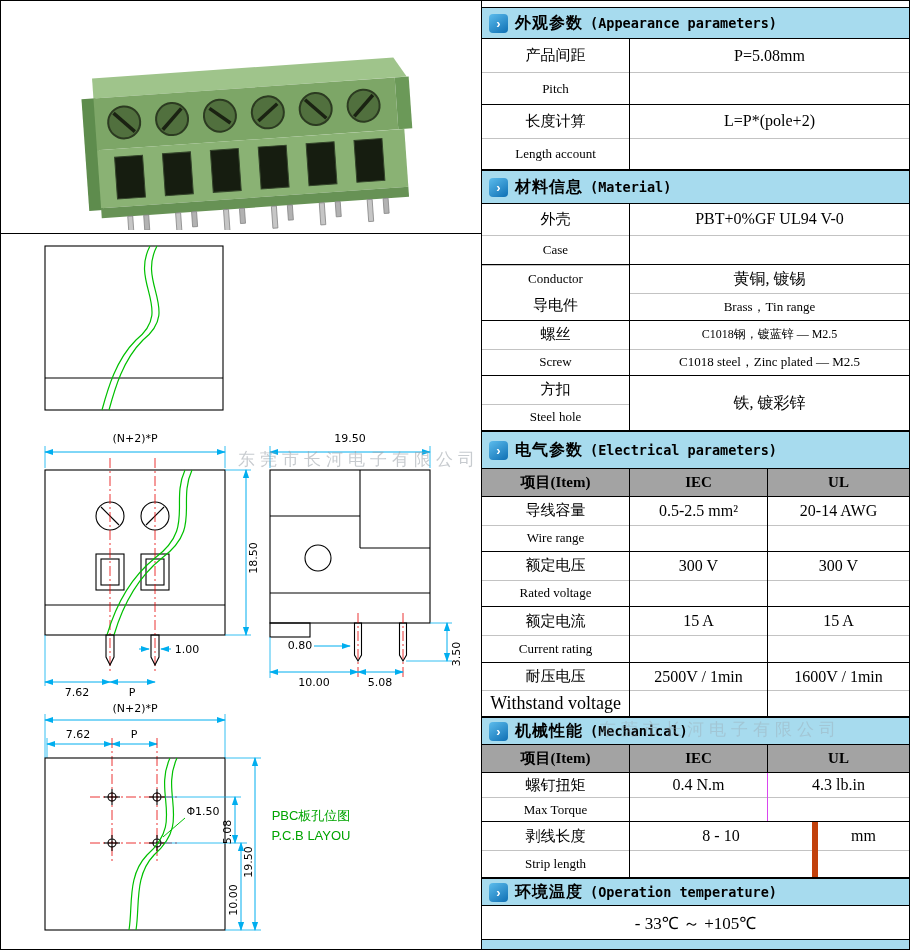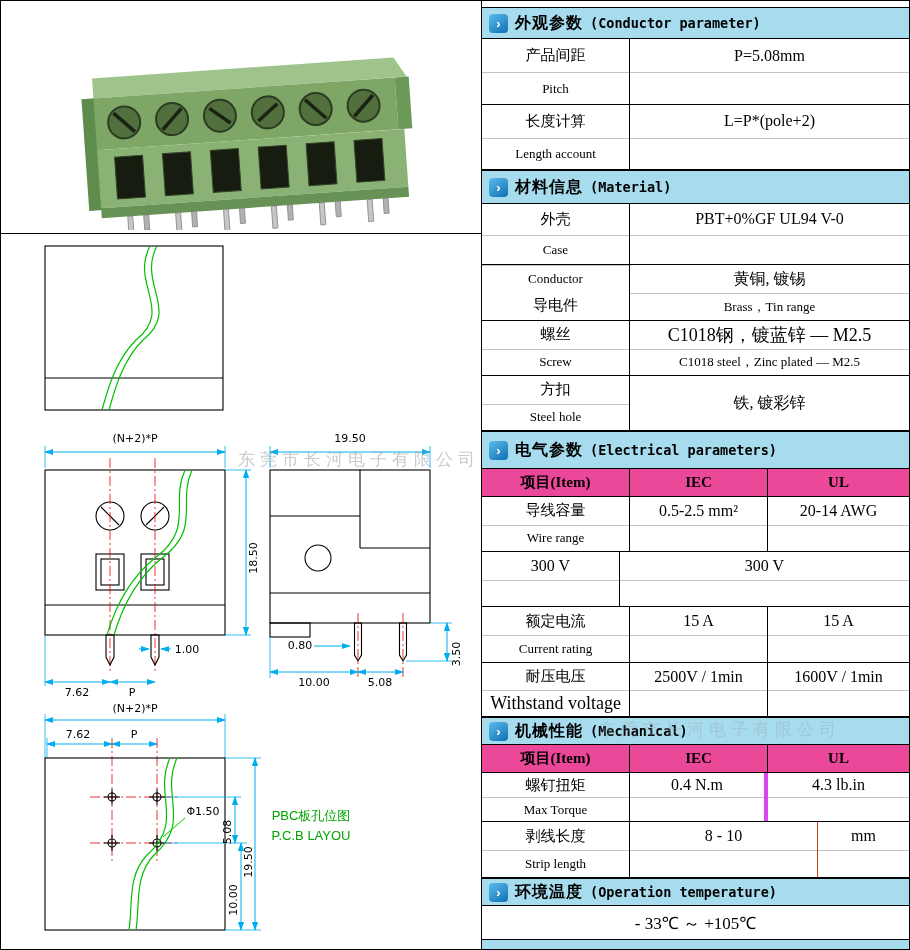--- a/index.html
+++ b/index.html
@@ -19,21 +19,21 @@
   .sten { font:bold 13.5px "DejaVu Sans Mono",monospace; }
 
   .row { display:flex; border-bottom:1px solid #000; background:#fff; }
   .lbl { width:148px; flex:0 0 148px; border-right:1px solid #000; display:flex; flex-direction:column; }
   .colc { display:flex; flex-direction:column; }
   .val { flex:1; display:flex; flex-direction:column; }
   .sub { flex:1; display:flex; align-items:center; justify-content:center; text-align:center; padding:0 3px; }
   .sub.en { flex:0.92; border-top:1px solid #c3c3c3; font-size:13px; }
   .cn  { font-size:15px; }
   .valcn { font-size:16px;text-align:center; }
-  .ihdr { background:#ec4899; }
+  .ihdr { background:#a3a3a3; }
   .ihc { display:flex; align-items:center; justify-content:center; font-weight:bold; font-size:15px; }
   .bstrip { flex:1; background:#a7dbee; }
 
   
   .abs { position:absolute; }
   #left-divider { position:absolute; left:0; top:232px; width:480px; height:1px; background:#000; }
   .wm { position:absolute; color:#9aa1a8; letter-spacing:5px; font-size:17px;
         font-family:"Liberation Sans",sans-serif; pointer-events:none; z-index:6; white-space:nowrap; }
   svg { display:block; }
   .out { fill:none; stroke:#000; stroke-width:1.1; }
@@ -247,21 +247,21 @@
 
   <div class="wm" style="left:237px; top:447px; opacity:.55;">东莞市长河电子有限公司</div>
   <div class="wm" style="left:598px; top:717px; opacity:.35;">东莞市长河电子有限公司</div>
 
   <div id="spec">
     <div class="spacer"></div>
 
     <div class="shdr" style="height:32px">
       <span class="sicon">›</span>
       <span class="stcn">外观参数</span>
-      <span class="sten">(Conductor parameter)</span>
+      <span class="sten">(Appearance parameters)</span>
     </div>
     <div class="row" style="height:66px">
       <div class="lbl">
         <div class="sub cn">产品间距</div>
         <div class="sub en">Pitch</div>
       </div>
       <div class="val">
         <div class="sub valcn">P=5.08mm</div>
         <div class="sub en"></div>
       </div>
@@ -301,21 +301,21 @@
         <div class="sub valcn">黄铜, 镀锡</div>
         <div class="sub en">Brass，Tin range</div>
       </div>
     </div>
     <div class="row" style="height:55px">
       <div class="lbl">
         <div class="sub cn">螺丝</div>
         <div class="sub en">Screw</div>
       </div>
       <div class="val">
-        <div class="sub valcn" style="font-size:18px">C1018钢，镀蓝锌 — M2.5</div>
+        <div class="sub valcn" style="font-size:12px">C1018钢，镀蓝锌 — M2.5</div>
         <div class="sub en">C1018 steel，Zinc plated — M2.5</div>
       </div>
     </div>
     <div class="row" style="height:55px">
       <div class="lbl">
         <div class="sub cn">方扣</div>
         <div class="sub en">Steel hole</div>
       </div>
       <div class="val">
         <div class="sub valcn">铁, 镀彩锌</div>
@@ -340,20 +340,24 @@
       <div class="colc" style="width:138px;border-right:1px solid #000">
         <div class="sub valcn">0.5-2.5 mm²</div>
         <div class="sub en"></div>
       </div>
       <div class="colc" style="flex:1">
         <div class="sub valcn">20-14 AWG</div>
         <div class="sub en"></div>
       </div>
     </div>
     <div class="row" style="height:55px">
+      <div class="lbl">
+        <div class="sub cn">额定电压</div>
+        <div class="sub en">Rated voltage</div>
+      </div>
       <div class="colc" style="width:138px;border-right:1px solid #000">
         <div class="sub valcn">300 V</div>
         <div class="sub en"></div>
       </div>
       <div class="colc" style="flex:1">
         <div class="sub valcn">300 V</div>
         <div class="sub en"></div>
       </div>
     </div>
     <div class="row" style="height:56px">
@@ -393,35 +397,35 @@
     <div class="row ihdr" style="height:28px">
       <div class="ihc" style="width:148px;border-right:1px solid #000">项目(Item)</div>
       <div class="ihc" style="width:138px;border-right:1px solid #000">IEC</div>
       <div class="ihc" style="flex:1">UL</div>
     </div>
     <div class="row" style="height:49px">
       <div class="lbl">
         <div class="sub cn">螺钉扭矩</div>
         <div class="sub en">Max Torque</div>
       </div>
-      <div class="colc" style="width:138px;border-right:4px solid #d946ef">
+      <div class="colc" style="width:138px;border-right:1px solid #d946ef">
         <div class="sub valcn">0.4 N.m</div>
         <div class="sub en"></div>
       </div>
       <div class="colc" style="flex:1">
         <div class="sub valcn">4.3 lb.in</div>
         <div class="sub en"></div>
       </div>
     </div>
     <div class="row" style="height:56px">
       <div class="lbl">
         <div class="sub cn">剥线长度</div>
         <div class="sub en">Strip length</div>
       </div>
-      <div class="colc" style="width:188px;border-right:1px solid #c2410c">
+      <div class="colc" style="width:188px;border-right:6px solid #c2410c">
         <div class="sub valcn">8 - 10</div>
         <div class="sub en"></div>
       </div>
       <div class="colc" style="flex:1">
         <div class="sub valcn">mm</div>
         <div class="sub en"></div>
       </div>
     </div>
 
     <div class="shdr" style="height:28px">

